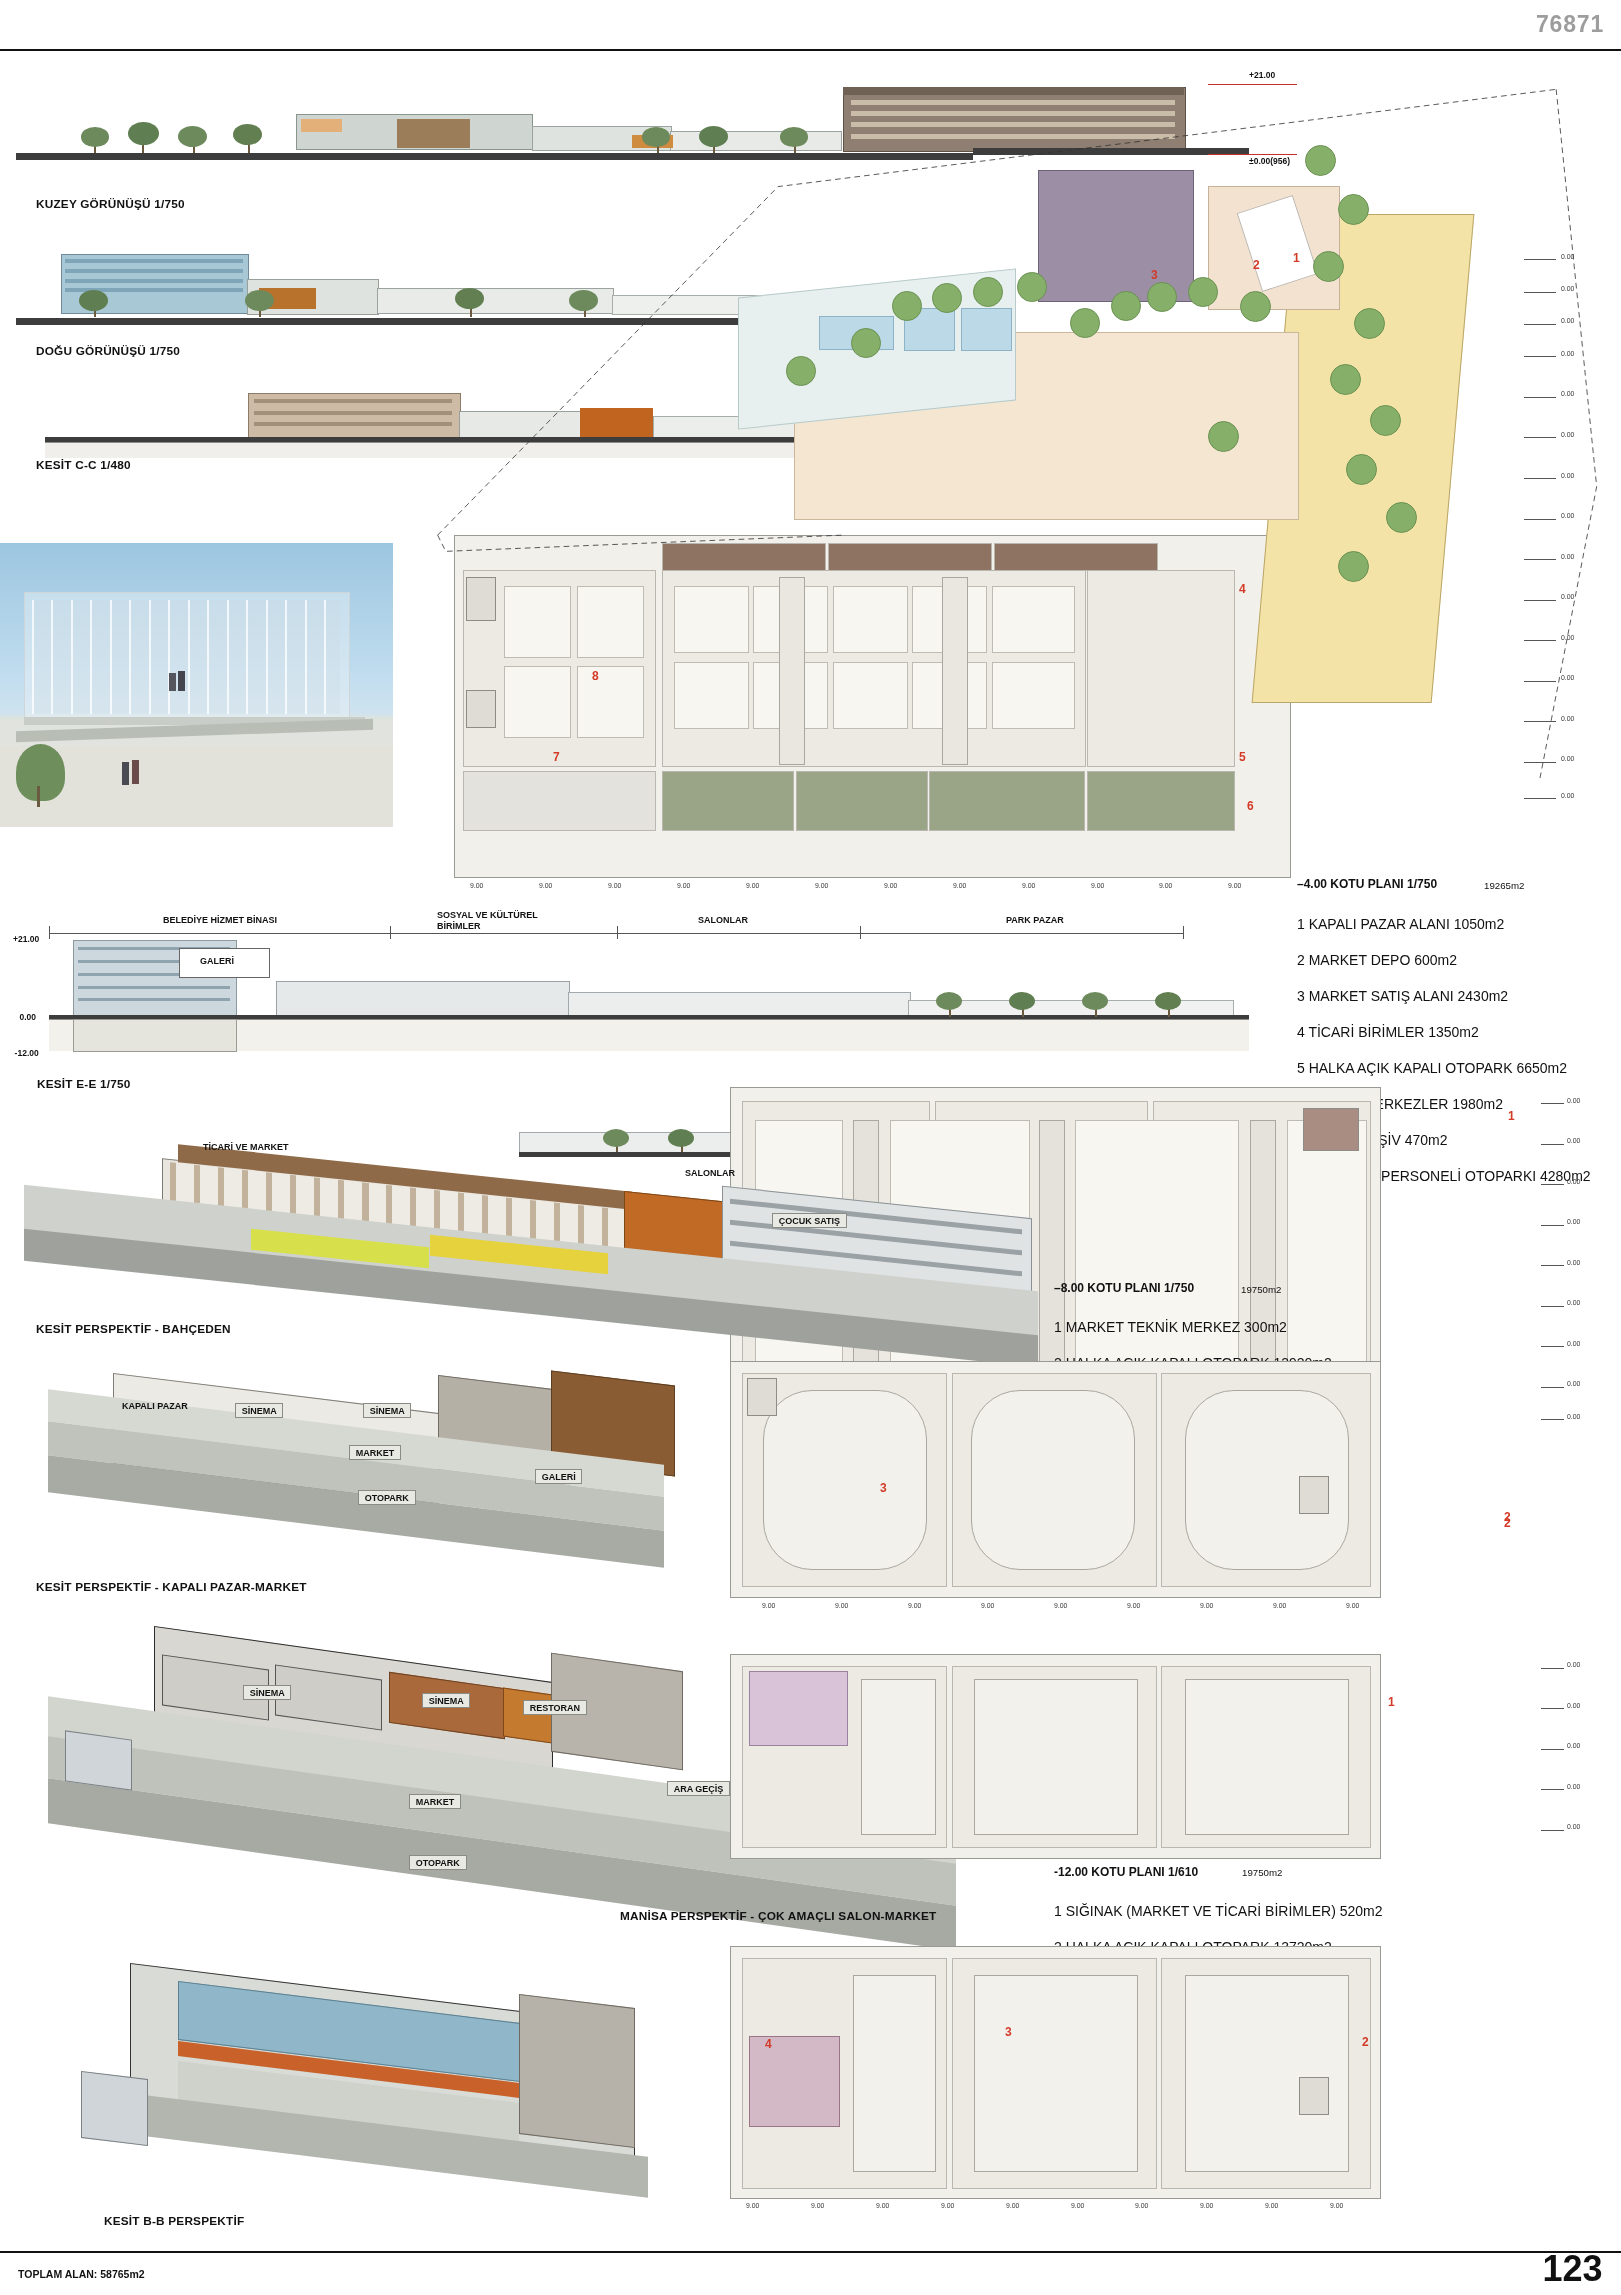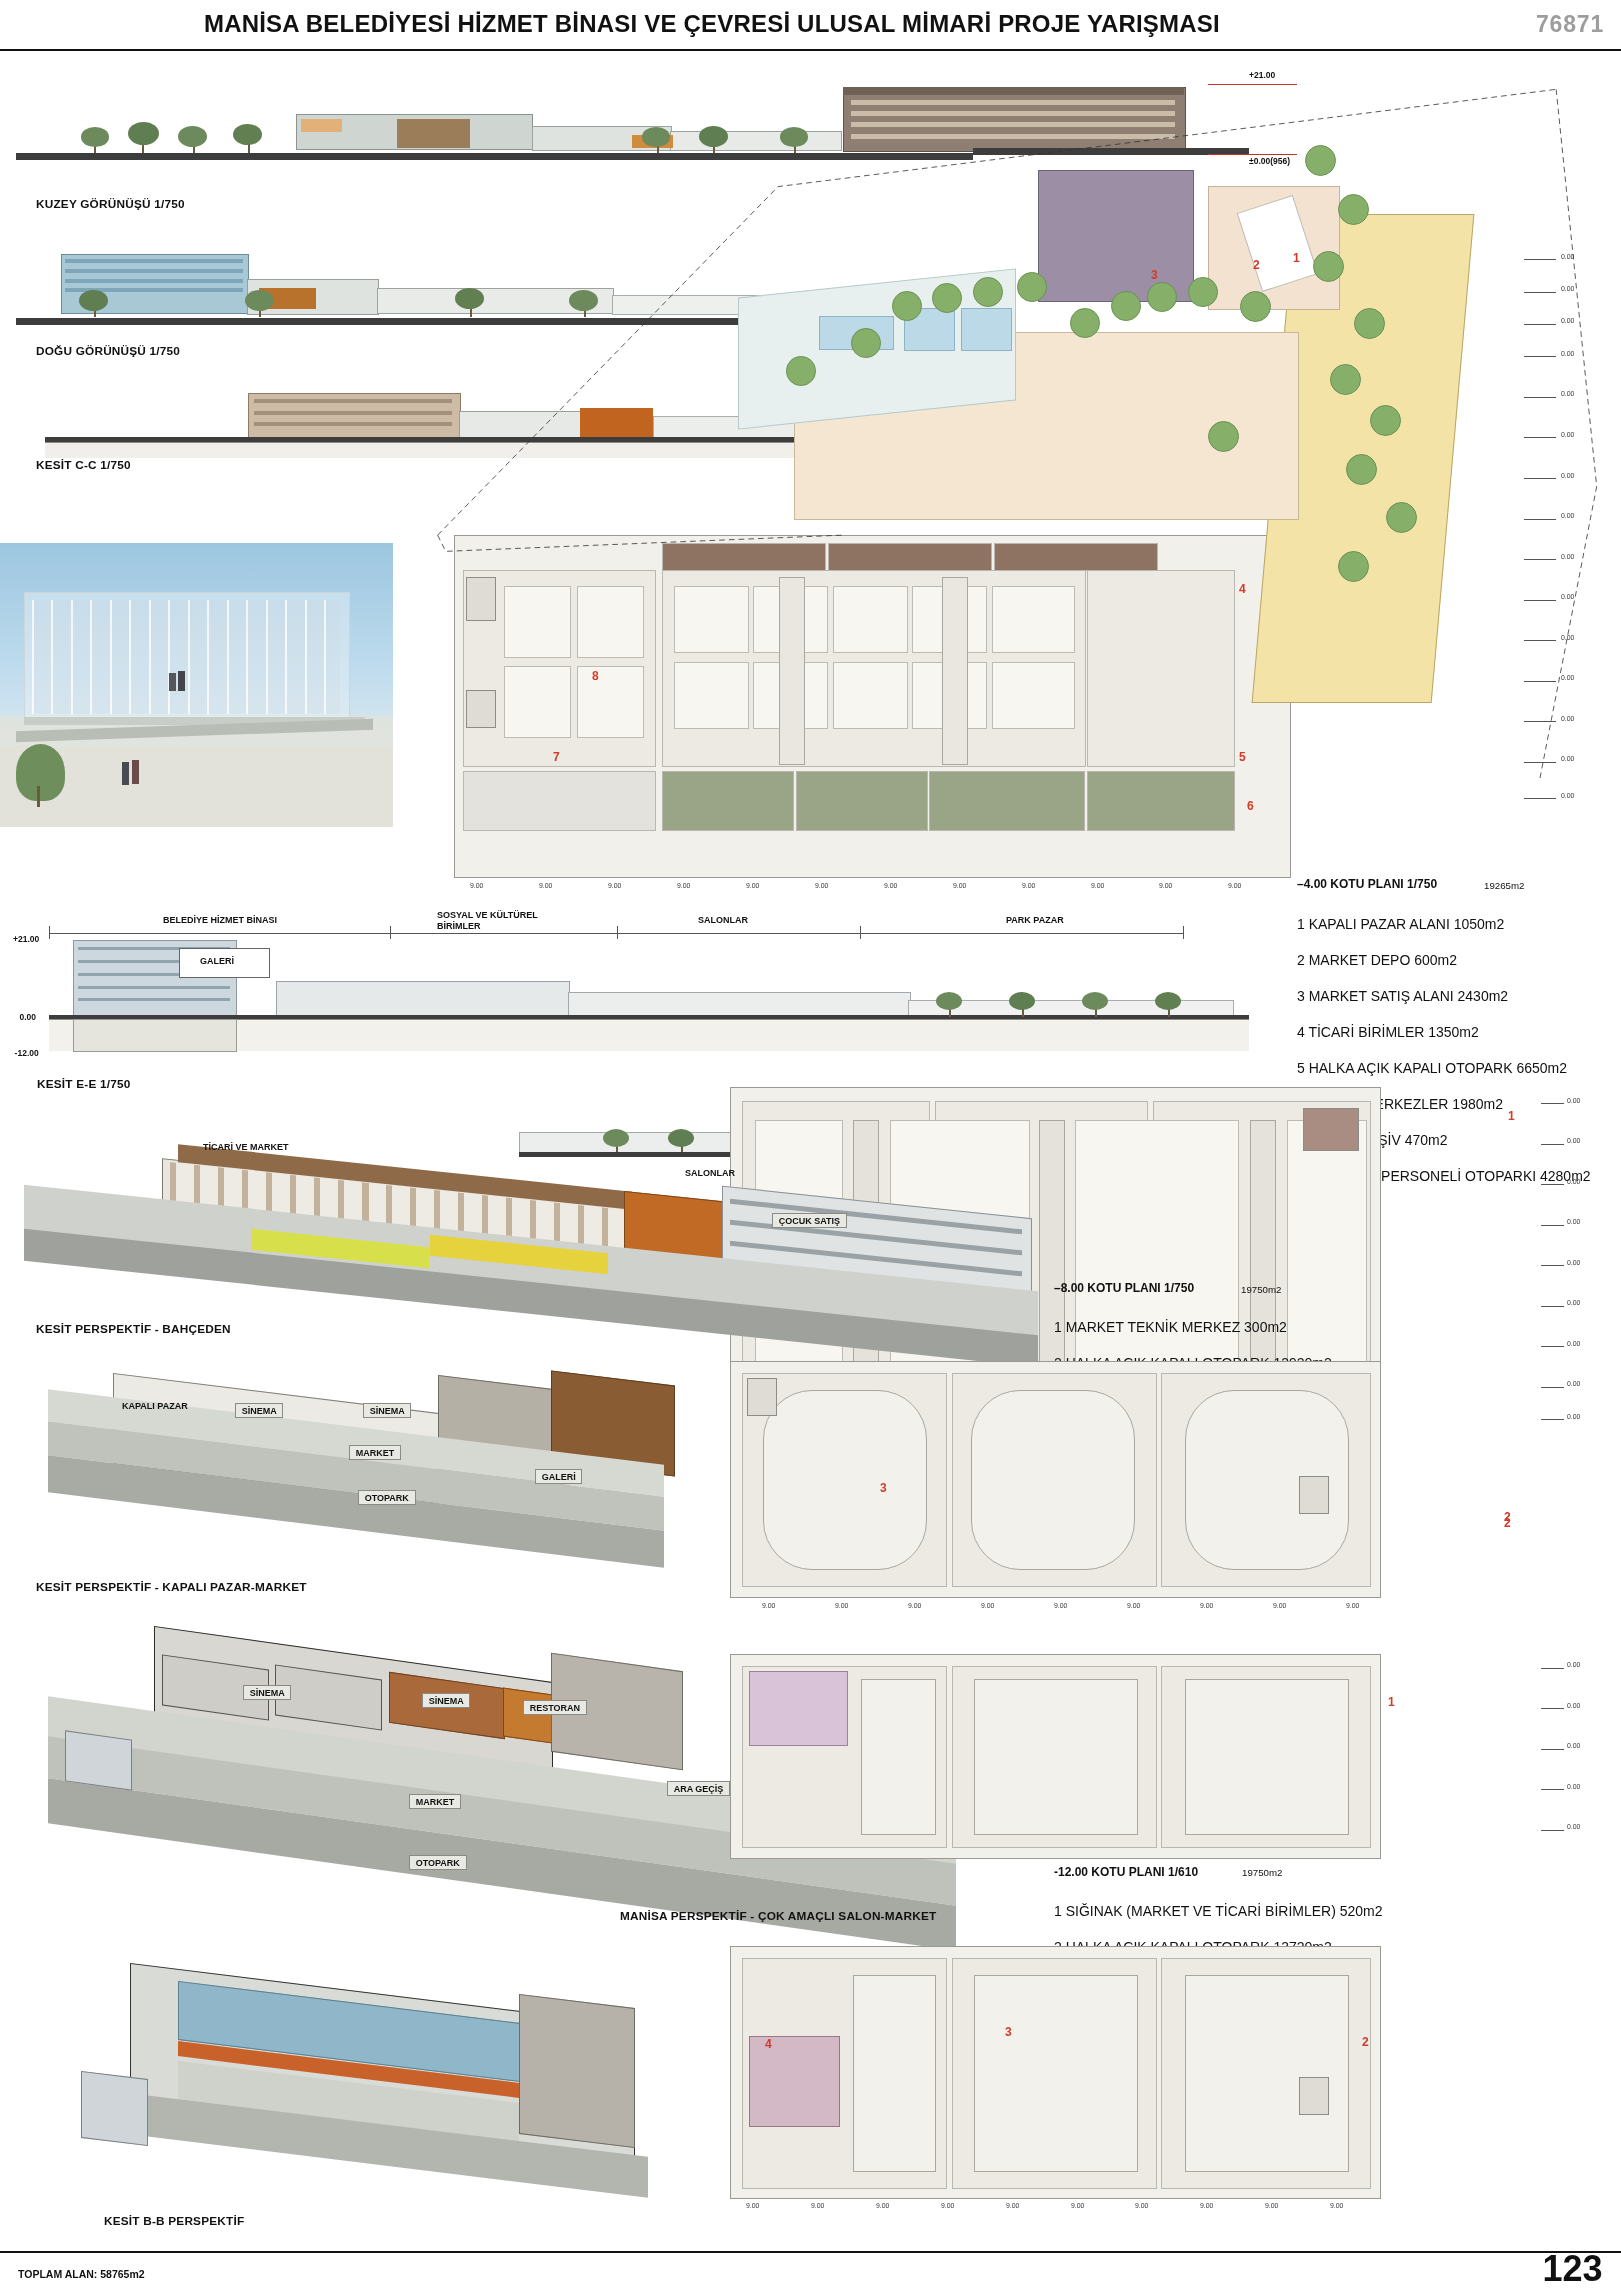--- a/index.html
+++ b/index.html
@@ -47,21 +47,20 @@
   .foot{position:absolute;left:18px;bottom:14.6px;font-size:10.5px;font-weight:bold;}
   .pageno{position:absolute;right:19.5px;bottom:4.9px;font-size:36px;font-weight:bold;}
   .botrule{position:absolute;left:0;bottom:42px;width:1622px;height:1.6px;background:#111;}
 </style>
 </head>
 <body>
 
 <div class="sheet">
 
   <div class="hdr">
-    <div class="hdr-title">MANİSA BELEDİYESİ HİZMET BİNASI VE ÇEVRESİ ULUSAL MİMARİ PROJE YARIŞMASI</div>
     <div class="hdr-code">76871</div>
     <div class="hdr-rule"></div>
   </div>
 
   <div class="elev" style="left:16px;top:77px;width:1232px;height:105px;">
 
     <div class="blk" style="left:827px;top:9.7px;width:341px;height:63px;background:#8e7f72;border:0.8px solid #5d5348;"></div>
     <div class="blk" style="left:827px;top:9.7px;width:341px;height:8px;background:#6f6154;"></div>
     <div class="blk" style="left:835px;top:23px;width:324px;height:4.9px;background:#c9bca9;"></div>
     <div class="blk" style="left:835px;top:34px;width:324px;height:4.9px;background:#c9bca9;"></div>
@@ -127,21 +126,21 @@
     <div class="blk" style="left:203px;top:4.9px;width:211px;height:44px;background:#cdbba5;border:0.8px solid #8a7c68;"></div>
     <div class="blk" style="left:209px;top:11.4px;width:198px;height:4px;background:#a2907a;"></div>
     <div class="blk" style="left:209px;top:23px;width:198px;height:4px;background:#a2907a;"></div>
     <div class="blk" style="left:209px;top:34px;width:198px;height:4px;background:#a2907a;"></div>
     <div class="blk" style="left:414px;top:23px;width:130px;height:26px;background:#e6e9e6;border:0.8px solid #97a09a;"></div>
     <div class="blk" style="left:535px;top:19.5px;width:73px;height:29px;background:#c1641f;"></div>
     <div class="blk" style="left:608px;top:27.6px;width:186px;height:21px;background:#eceeec;border:0.8px solid #a5aea8;"></div>
     <div class="gnd" style="left:0;top:49px;width:811px;height:5.7px;"></div>
     <div class="blk" style="left:0;top:54px;width:811px;height:14.6px;background:#f0efeb;border-top:0.8px solid #8d8d88;"></div>
   </div>
-  <div class="cap" style="left:36px;top:458px;">KESİT C-C 1/750</div>
+  <div class="cap" style="left:36px;top:458px;">KESİT C-C 1/480</div>
 
   <div class="photo" style="left:0px;top:543px;width:393px;height:284px;background:linear-gradient(180deg,#9cc6e0 0%,#bfdcee 45%,#cfe3ef 60%,#dfe3dd 62%,#e9e9e3 100%);">
     <div style="position:absolute;left:24px;top:49px;width:324px;height:130px;border:1.6px solid #cfd6d9;background:rgba(235,242,246,.45);"></div>
     <div style="position:absolute;left:32px;top:57px;width:308px;height:114px;background:repeating-linear-gradient(90deg,rgba(255,255,255,.75) 0 1.6px,rgba(200,215,222,.25) 1.6px 19.5px);"></div>
     <div style="position:absolute;left:24px;top:174px;width:341px;height:8px;background:#c9cdc7;"></div>
     <div style="position:absolute;left:16px;top:182px;width:357px;height:11.4px;background:#b8bdb6;transform:skewY(-2deg);"></div>
     <div style="position:absolute;left:0px;top:203px;width:393px;height:81px;background:#e2e2db;"></div>
     <div style="position:absolute;left:16px;top:201px;width:49px;height:57px;background:#6e8f5c;border-radius:50% 50% 40% 40%;"></div>
     <div style="position:absolute;left:37px;top:243px;width:3.2px;height:21px;background:#6a5a3f;"></div>
     <div style="position:absolute;left:122px;top:219px;width:7.3px;height:23px;background:#4a4a52;"></div>

